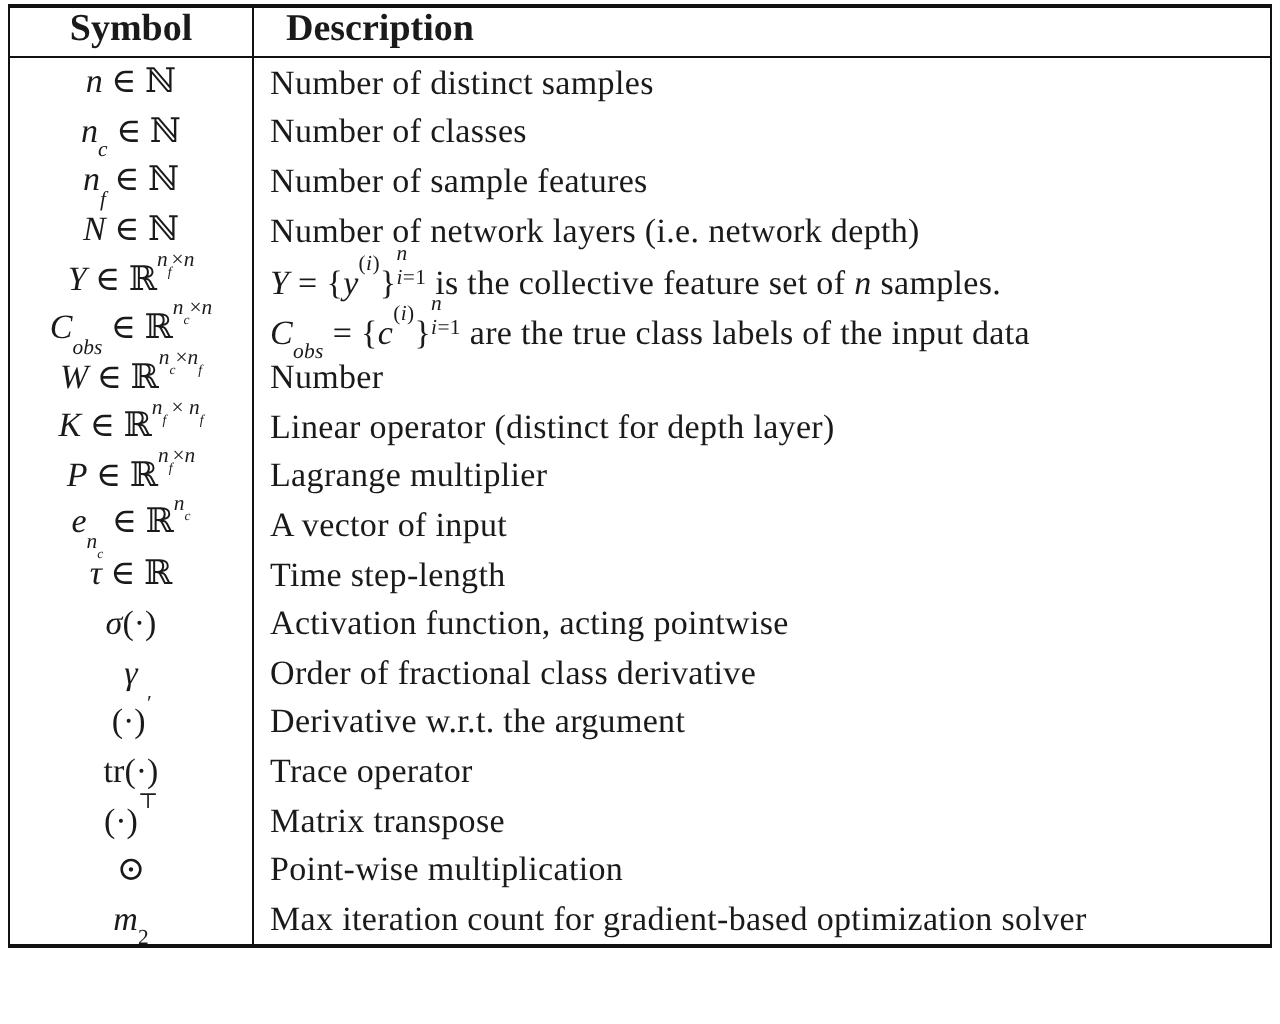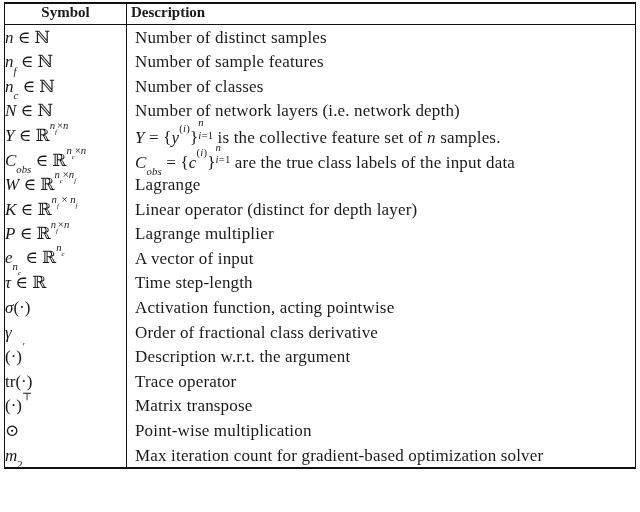--- a/index.html
+++ b/index.html
@@ -34,43 +34,43 @@
   
   table.notation {
     border-top: 2px solid #111;
     border-bottom: 2px solid #111;
     border-left: 1.6px solid #111;
     border-right: 1.6px solid #111;
   }
 
   thead th {
     font-weight: bold;
-    font-size: 15px;
+    font-size: 19px;
     padding: 1px 0 3px 0;
     border-bottom: 1.4px solid #111;
     line-height: 1.05;
   }
   thead th.sym-head {
     text-align: center;
     border-right: 1.6px solid #111;
   }
   thead th.desc-head {
     text-align: left;
-    padding-left: 4px;
+    padding-left: 16px;
   }
 
   tbody td {
     font-size: 17px;
     line-height: 1.0;
     padding: 1px 0 1px 0;
     height: 22.6px;
     vertical-align: middle;
   }
   tbody td.sym {
-    text-align: left;
+    text-align: center;
     border-right: 1.6px solid #111;
     font-style: normal;
     white-space: nowrap;
   }
   tbody td.desc {
     text-align: left;
     padding-left: 8px;
     white-space: nowrap;
     letter-spacing: 0.01em;
   }
@@ -123,47 +123,47 @@
       </tr>
     </thead>
     <tbody>
 
       <tr>
         <td class="sym"><span class="mi">n</span> <span class="op">∈</span> <span class="bb">ℕ</span></td>
         <td class="desc">Number of distinct samples</td>
       </tr>
 
       <tr>
+        <td class="sym"><span class="mi">n<sub class="mi">c</sub></span> <span class="op">∈</span> <span class="bb">ℕ</span></td>
+        <td class="desc">Number of classes</td>
+      </tr>
+
+      <tr>
         <td class="sym"><span class="mi">n<sub class="mi">f</sub></span> <span class="op">∈</span> <span class="bb">ℕ</span></td>
         <td class="desc">Number of sample features</td>
       </tr>
 
       <tr>
-        <td class="sym"><span class="mi">n<sub class="mi">c</sub></span> <span class="op">∈</span> <span class="bb">ℕ</span></td>
-        <td class="desc">Number of classes</td>
-      </tr>
-
-      <tr>
         <td class="sym"><span class="mi">N</span> <span class="op">∈</span> <span class="bb">ℕ</span></td>
         <td class="desc">Number of network layers (i.e. network depth)</td>
       </tr>
 
       <tr>
         <td class="sym"><span class="mi">Y</span> <span class="op">∈</span> <span class="bb">ℝ</span><sup><span class="mi">n<sub class="mi">f</sub></span><span class="op">×</span><span class="mi">n</span></sup></td>
         <td class="desc"><span class="mi">Y</span> <span class="op">=</span> <span class="op">{</span><span class="mi">y</span><sup>(<span class="mi">i</span>)</sup><span class="op">}</span><span class="subsup"><span class="up"><span class="mi">n</span></span><span class="dn"><span class="mi">i</span>=1</span></span> is the collective feature set of <span class="mi">n</span> samples.</td>
       </tr>
 
       <tr>
         <td class="sym"><span class="mi">C<sub class="mi">obs</sub></span> <span class="op">∈</span> <span class="bb">ℝ</span><sup><span class="mi">n<sub class="mi">c</sub></span><span class="op">×</span><span class="mi">n</span></sup></td>
         <td class="desc"><span class="mi">C<sub class="mi">obs</sub></span> <span class="op">=</span> <span class="op">{</span><span class="mi">c</span><sup>(<span class="mi">i</span>)</sup><span class="op">}</span><span class="subsup"><span class="up"><span class="mi">n</span></span><span class="dn"><span class="mi">i</span>=1</span></span> are the true class labels of the input data</td>
       </tr>
 
       <tr>
         <td class="sym"><span class="mi">W</span> <span class="op">∈</span> <span class="bb">ℝ</span><sup><span class="mi">n<sub class="mi">c</sub></span><span class="op">×</span><span class="mi">n<sub class="mi">f</sub></span></sup></td>
-        <td class="desc">Lagrange</td>
+        <td class="desc">Number</td>
       </tr>
 
       <tr>
         <td class="sym"><span class="mi">K</span> <span class="op">∈</span> <span class="bb">ℝ</span><sup><span class="mi">n<sub class="mi">f</sub></span> <span class="op">×</span> <span class="mi">n<sub class="mi">f</sub></span></sup></td>
         <td class="desc">Linear operator (distinct for depth layer)</td>
       </tr>
 
 
       <tr>
         <td class="sym"><span class="mi">P</span> <span class="op">∈</span> <span class="bb">ℝ</span><sup><span class="mi">n<sub class="mi">f</sub></span><span class="op">×</span><span class="mi">n</span></sup></td>
@@ -185,21 +185,21 @@
         <td class="desc">Activation function, acting pointwise</td>
       </tr>
 
       <tr>
         <td class="sym"><span class="mi">γ</span></td>
         <td class="desc">Order of fractional class derivative</td>
       </tr>
 
       <tr>
         <td class="sym"><span class="op">(</span><span class="op">·</span><span class="op">)</span><sup class="mi">′</sup></td>
-        <td class="desc">Description w.r.t. the argument</td>
+        <td class="desc">Derivative w.r.t. the argument</td>
       </tr>
 
       <tr>
         <td class="sym"><span class="tr-op">tr</span><span class="op">(</span><span class="op">·</span><span class="op">)</span></td>
         <td class="desc">Trace operator</td>
       </tr>
 
       <tr>
         <td class="sym"><span class="op">(</span><span class="op">·</span><span class="op">)</span><sup class="op">⊤</sup></td>
         <td class="desc">Matrix transpose</td>

